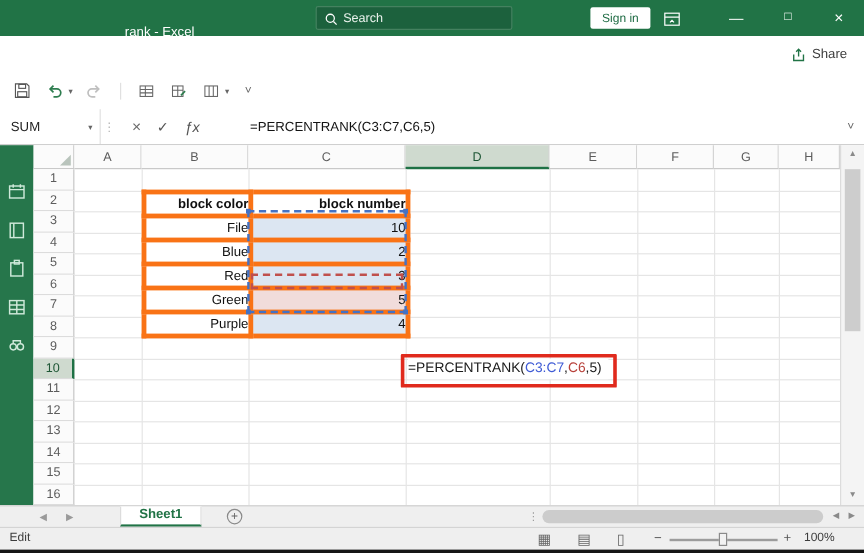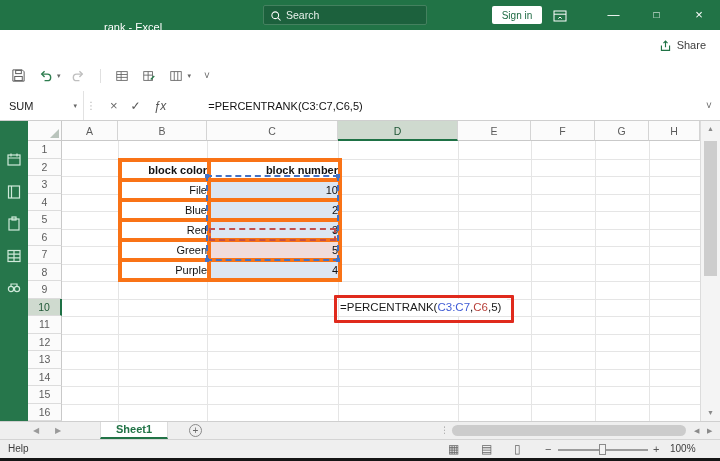--- a/index.html
+++ b/index.html
@@ -373,21 +373,21 @@
     <span class="tab-nav tn-right">▶</span>
     <div class="sheet-tab">Sheet1</div>
     <span class="add-sheet">+</span>
     <span class="hs-dots">⋮</span>
     <span class="hs-thumb"></span>
     <span class="hs-arrow hsa-left">◀</span>
     <span class="hs-arrow hsa-right">▶</span>
   </div>
 
   <div class="statusbar">
-    <span class="status-mode">Help</span>
+    <span class="status-mode">Edit</span>
     <span class="view-icon vi-1">▦</span>
     <span class="view-icon vi-2">▤</span>
     <span class="view-icon vi-3">▯</span>
     <span class="zoom-minus">−</span>
     <span class="zoom-track"></span>
     <span class="zoom-thumb"></span>
     <span class="zoom-plus">+</span>
     <span class="zoom-pct">100%</span>
   </div>
 

